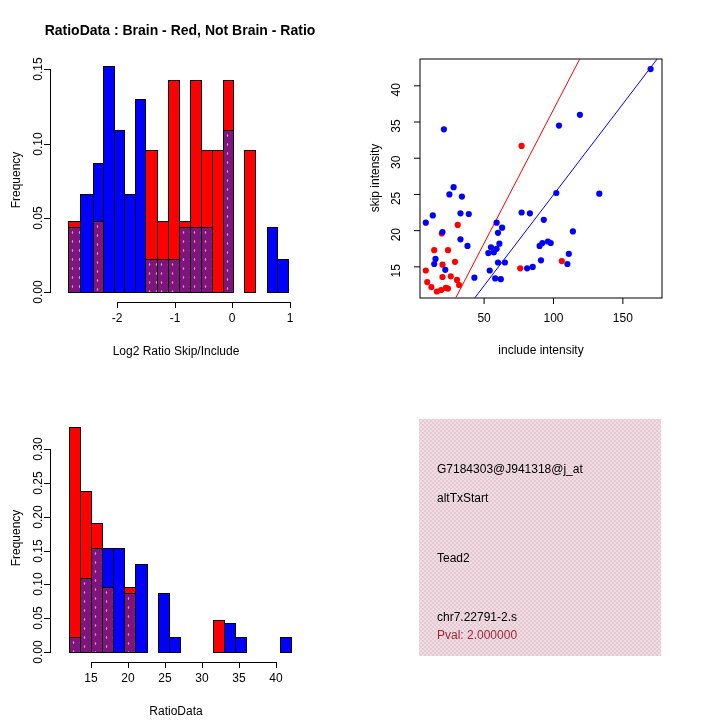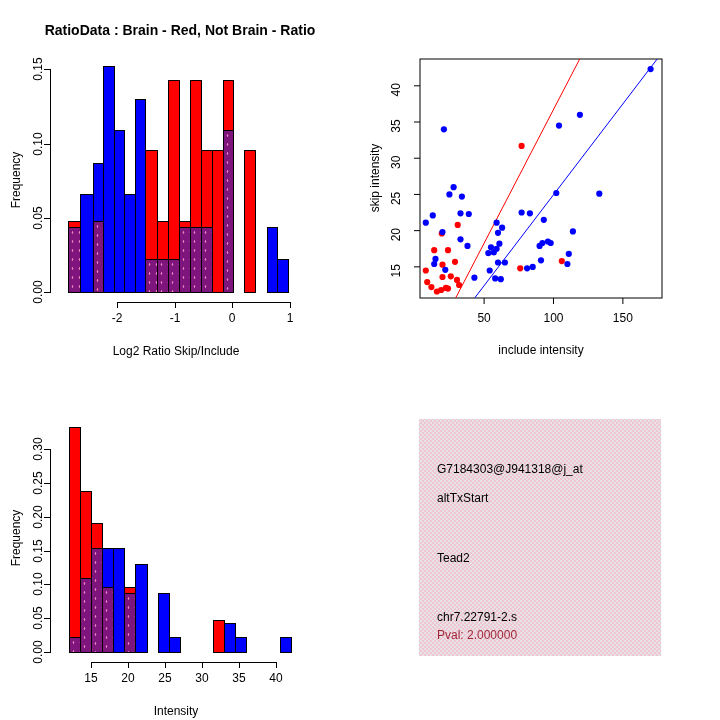--- a/index.html
+++ b/index.html
@@ -176,21 +176,21 @@
         <circle cx="179.6" cy="245.9" r="3.1" fill="#0000FF"></circle>
         <circle cx="208.8" cy="253.8" r="3.1" fill="#0000FF"></circle>
         <circle cx="207.4" cy="264.0" r="3.1" fill="#0000FF"></circle>
       </svg>
     <div class="vtext" style="left:15px;top:178px;">skip intensity</div>
     <div class="xlab" style="left:60px;top:343px;width:242px;">include intensity</div>
   </section>
 
   <section class="panel" id="p3">
     <div class="vtext" style="left:16px;top:178px;">Frequency</div>
-    <div class="xlab" style="left:50px;top:344px;width:252px;">Intensity</div>
+    <div class="xlab" style="left:50px;top:344px;width:252px;">RatioData</div>
     <div id="hist2-plot"></div>
   <div class="axline" style="left: 50px; top: 89.0458px; width: 1px; height: 203.954px;"></div>
       <div class="axline" style="left: 44px; top: 292px; width: 6px; height: 1px;"></div>
       <div class="vtext" style="left: 38px; top: 292px;">0.00</div>
       <div class="axline" style="left: 44px; top: 258px; width: 6px; height: 1px;"></div>
       <div class="vtext" style="left: 38px; top: 258px;">0.05</div>
       <div class="axline" style="left: 44px; top: 224px; width: 6px; height: 1px;"></div>
       <div class="vtext" style="left: 38px; top: 224px;">0.10</div>
       <div class="axline" style="left: 44px; top: 191px; width: 6px; height: 1px;"></div>
       <div class="vtext" style="left: 38px; top: 191px;">0.15</div>

